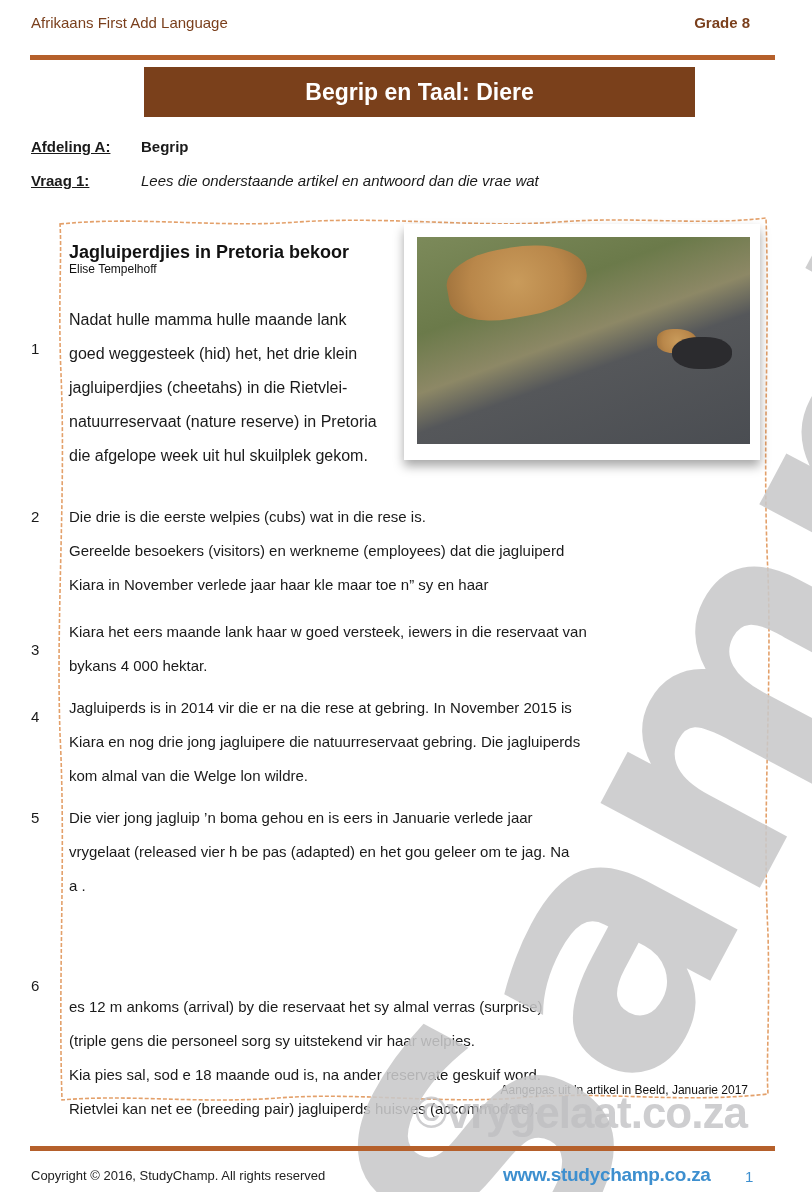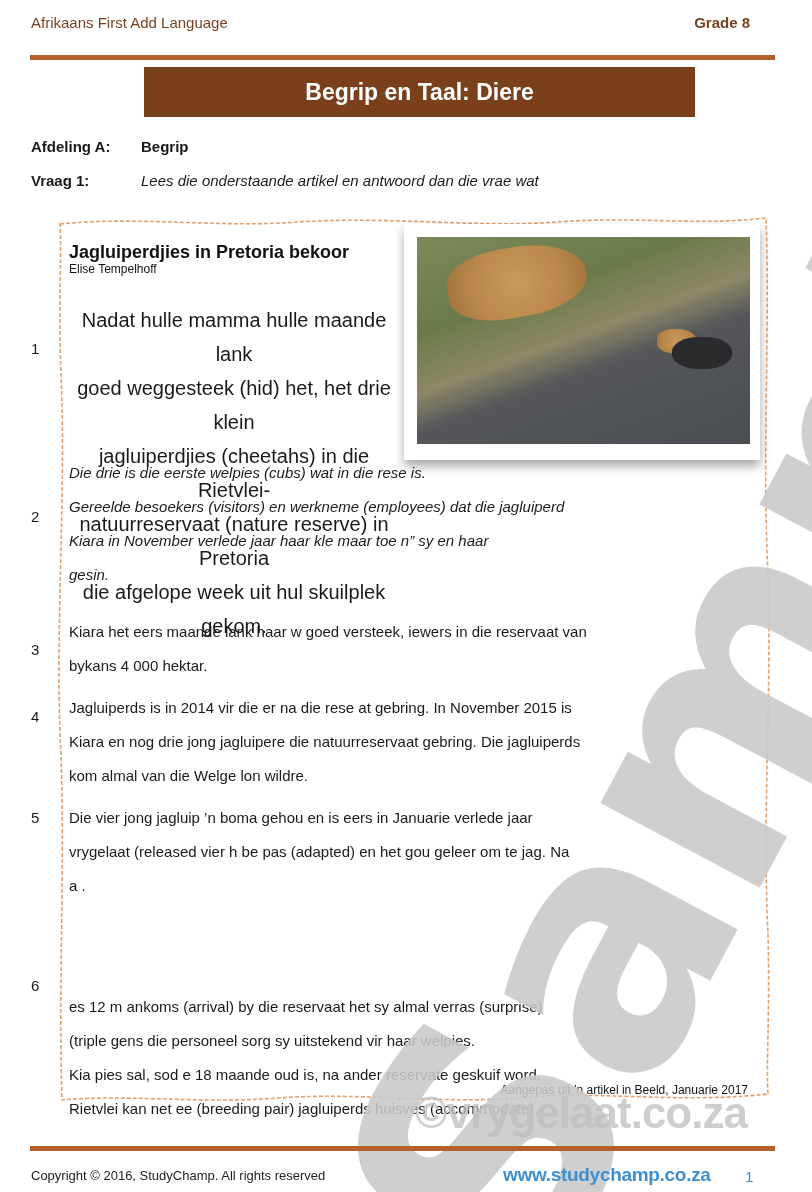--- a/index.html
+++ b/index.html
@@ -13,21 +13,21 @@
   .hdr-right { position:absolute; right:62px; top:14px; font-size:15px; font-weight:bold; color:#7a3f1c; }
   .rule { position:absolute; left:30px; width:745px; height:5px; background:#b5602b; }
   .rule.top { top:55px; }
   .rule.bottom { top:1146px; }
   .title-bar {
     position:absolute; left:144px; top:67px; width:551px; height:50px;
     background:#7a401b; color:#fff; font-weight:bold; font-size:23px;
     display:flex; align-items:center; justify-content:center;
   }
   .meta-row { position:absolute; left:31px; font-size:15px; }
-  .meta-row .lbl { display:inline-block; width:110px; font-weight:bold; }
+  .meta-row .lbl { display:inline-block; width:110px; font-weight:bold;text-decoration:underline; }
   .meta-row .val-b { font-weight:bold; }
   .meta-row .val-i { font-style:italic; }
   .row-a { top:138px; }
   .row-q { top:172px; }
 
   .frame {
     position:absolute; left:58px; top:214px; width:712px; height:900px;
   }
   .frame svg { position:absolute; left:0; top:0; }
 
@@ -40,21 +40,21 @@
   }
   .photo-inner {
     position:absolute; left:13px; top:13px; width:333px; height:207px;
     background:linear-gradient(160deg,#7c8a5a 0%,#6b7a4a 30%,#8d8866 48%,#55575a 60%,#4a4d52 100%);
     overflow:hidden;
   }
   .cheetah { position:absolute; border-radius:40% 50% 45% 40%; background:radial-gradient(circle,#c99b5b 0%,#b9874a 60%,#9c6f3a 100%); }
   .cub { position:absolute; border-radius:45%; background:#2b2b2e; }
 
   .para { position:absolute; left:69px; font-size:15px; line-height:34px; color:#1a1a1a; }
-  .para1 { font-size:20px; line-height:34px; width:330px;text-align:center; }
+  .para1 { font-size:16px; line-height:34px; width:330px; }
   .pnum { position:absolute; left:31px; font-size:15px; color:#1a1a1a; }
 
   .source { position:absolute; right:64px; top:1083px; font-size:12px; color:#111; }
 
   .foot-copy { position:absolute; left:31px; top:1168px; font-size:13px; color:#222;text-align:center; }
   .foot-url { position:absolute; left:503px; top:1164px; font-size:19px; font-weight:bold; color:#3d8fcf; letter-spacing:-0.3px; }
   .foot-page { position:absolute; left:745px; top:1168px; font-size:15px; color:#3d8fcf; }
 
   .wm-sample {
     position:absolute; left:80px; top:470px;
@@ -108,25 +108,24 @@
 <div class="pnum" style="top:340px;">1</div>
 <div class="para para1" style="top:303px;">
   <div>Nadat hulle mamma hulle maande lank</div>
   <div>goed weggesteek (hid) het, het drie klein</div>
   <div>jagluiperdjies (cheetahs) in die Rietvlei-</div>
   <div>natuurreservaat (nature reserve) in Pretoria</div>
   <div>die afgelope week uit hul skuilplek gekom.</div>
 </div>
 
 <div class="pnum" style="top:508px;">2</div>
-<div class="para" style="top:456px;font-style:italic;">
+<div class="para" style="top:500px;">
   <div>Die drie is die eerste welpies (cubs) wat in die rese          is.</div>
   <div>Gereelde besoekers (visitors) en werkneme  (employees)          dat die jagluiperd</div>
   <div>Kiara in November verlede jaar haar kle                 maar toe          n” sy en haar</div>
-  <div>gesin.</div>
 </div>
 
 <div class="pnum" style="top:641px;">3</div>
 <div class="para" style="top:615px;">
   <div>Kiara het eers maande lank haar w           goed versteek, iewers in die reservaat van</div>
   <div>bykans 4 000 hektar.</div>
 </div>
 
 <div class="pnum" style="top:708px;">4</div>
 <div class="para" style="top:691px;">

